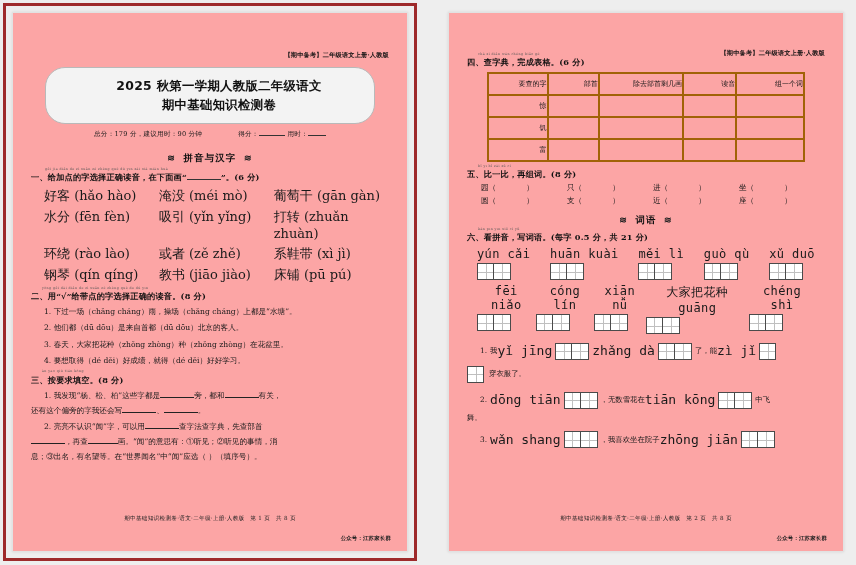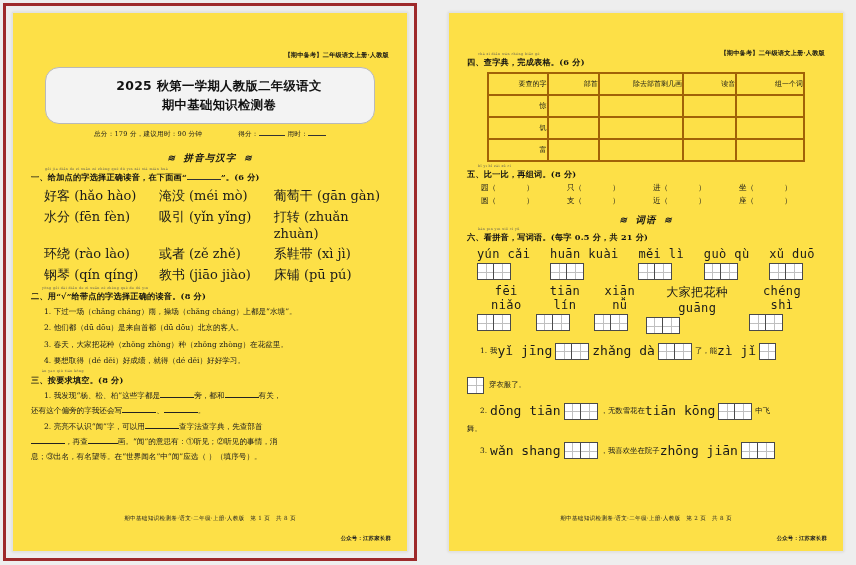--- a/index.html
+++ b/index.html
@@ -15,39 +15,39 @@
     display: flex;
     gap: 28px;
     padding: 6px 6px 0 6px;
   }
 
   
   .page-wrap { position: relative; width: 414px; height: 552px; }
   .page-wrap.selected { outline: 3px solid #9e2a2b; outline-offset: 0px; }
   .page {
     position: absolute; inset: 6px;
-    background: #fde047;
+    background: #fca5a5;
     border: 1px solid #e2e2e2;
     box-shadow: 0 0 3px rgba(0,0,0,0.10);
     overflow: hidden;
   }
   .page-inner { position: absolute; inset: 0; padding: 12px 18px 6px 18px; }
 
   
   .cn { font-family: "DejaVu Serif", "Liberation Serif", serif; color: #1a1a1a; }
   .hdr-right {
     text-align: right; font-size: 6.2px; letter-spacing: .2px;
     font-weight: 700; color: #111; margin-top: 26px;
   }
   .hdr-right.p2 { margin-top: 24px; }
 
   .titlebox {
     margin: 7px 14px 0 14px;
     border: 1px solid #b9b9b9;
-    border-radius: 14px;
+    border-radius: 20px;
     background: #f3f3f3;
     padding: 8px 6px 9px 24px;
     text-align: center;
   }
   .titlebox .line {
     font-size: 12.4px; font-weight: 700; color: #111;
     letter-spacing: .3px; line-height: 1.55;
     font-family: "DejaVu Sans", "Liberation Sans", sans-serif;
   }
   .scoreline {
@@ -55,21 +55,20 @@
     font-size: 6.6px; margin-top: 6px; letter-spacing: .2px; color: #1a1a1a;
   }
   .blank-u { display: inline-block; width: 26px; border-bottom: .8px solid #333; }
   .blank-u.s { width: 18px; }
   .blank-u.m { width: 34px; }
 
   .banner {
     text-align: center; margin: 13px 0 7px 0;
     font-size: 9.4px; font-weight: 700; color: #111;
     letter-spacing: 1.2px;
-    font-style: italic;
   }
   .banner .wv { font-size: 9px; color: #222; }
 
   
   .qhead {
     position: relative; font-size: 8.2px; font-weight: 700;
     color: #111; margin: 4px 0 2px 0; letter-spacing: .2px;
   }
   .qhead .ruby {
     position: absolute; top: -5.2px; left: 14px;
@@ -132,21 +131,21 @@
   .tzg::before, .tzg::after {
     content: ""; position: absolute; background: #bdbdbd;
   }
   .tzg::before { left: 0; right: 0; top: 50%; height: 0; border-top: .7px dashed #c0c0c0; }
   .tzg::after  { top: 0; bottom: 0; left: 50%; width: 0; border-left: .7px dashed #c0c0c0; }
 
   .sent { display: flex; align-items: center; flex-wrap: wrap; font-size: 7.4px;
           padding-left: 13px; margin-top: 7px; line-height: 1.6; }
   .sent .pyw { font-family: "DejaVu Sans Mono", "Liberation Mono", monospace; font-size: 13px; }
   .sent .boxes { margin: 0 3px; }
-  .sent-cont { display: flex; align-items: center; font-size: 7.4px; margin-top: 15px; }
+  .sent-cont { display: flex; align-items: center; font-size: 7.4px; margin-top: 4px; }
   .sent-tail { font-size: 7.4px; margin-top: 2px; }
 
   .sp { display: inline-block; width: 3px; }
 </style>
 </head>
 <body>
 
 <div class="workspace">
 
   <div class="page-wrap selected">
@@ -345,21 +344,21 @@
 
         <div class="grid-row">
           <div class="gcell">
             <div class="pinyin">fēi niǎo</div>
             <div class="boxes">
                 <div class="tzg"></div>
                 <div class="tzg"></div>
               </div>
           </div>
           <div class="gcell">
-            <div class="pinyin">tiān lín</div>
+            <div class="pinyin">cóng lín</div>
             <div class="boxes">
                 <div class="tzg"></div>
                 <div class="tzg"></div>
               </div>
           </div>
           <div class="gcell">
             <div class="pinyin">xiān nǚ</div>
             <div class="boxes">
                 <div class="tzg"></div>
                 <div class="tzg"></div>

